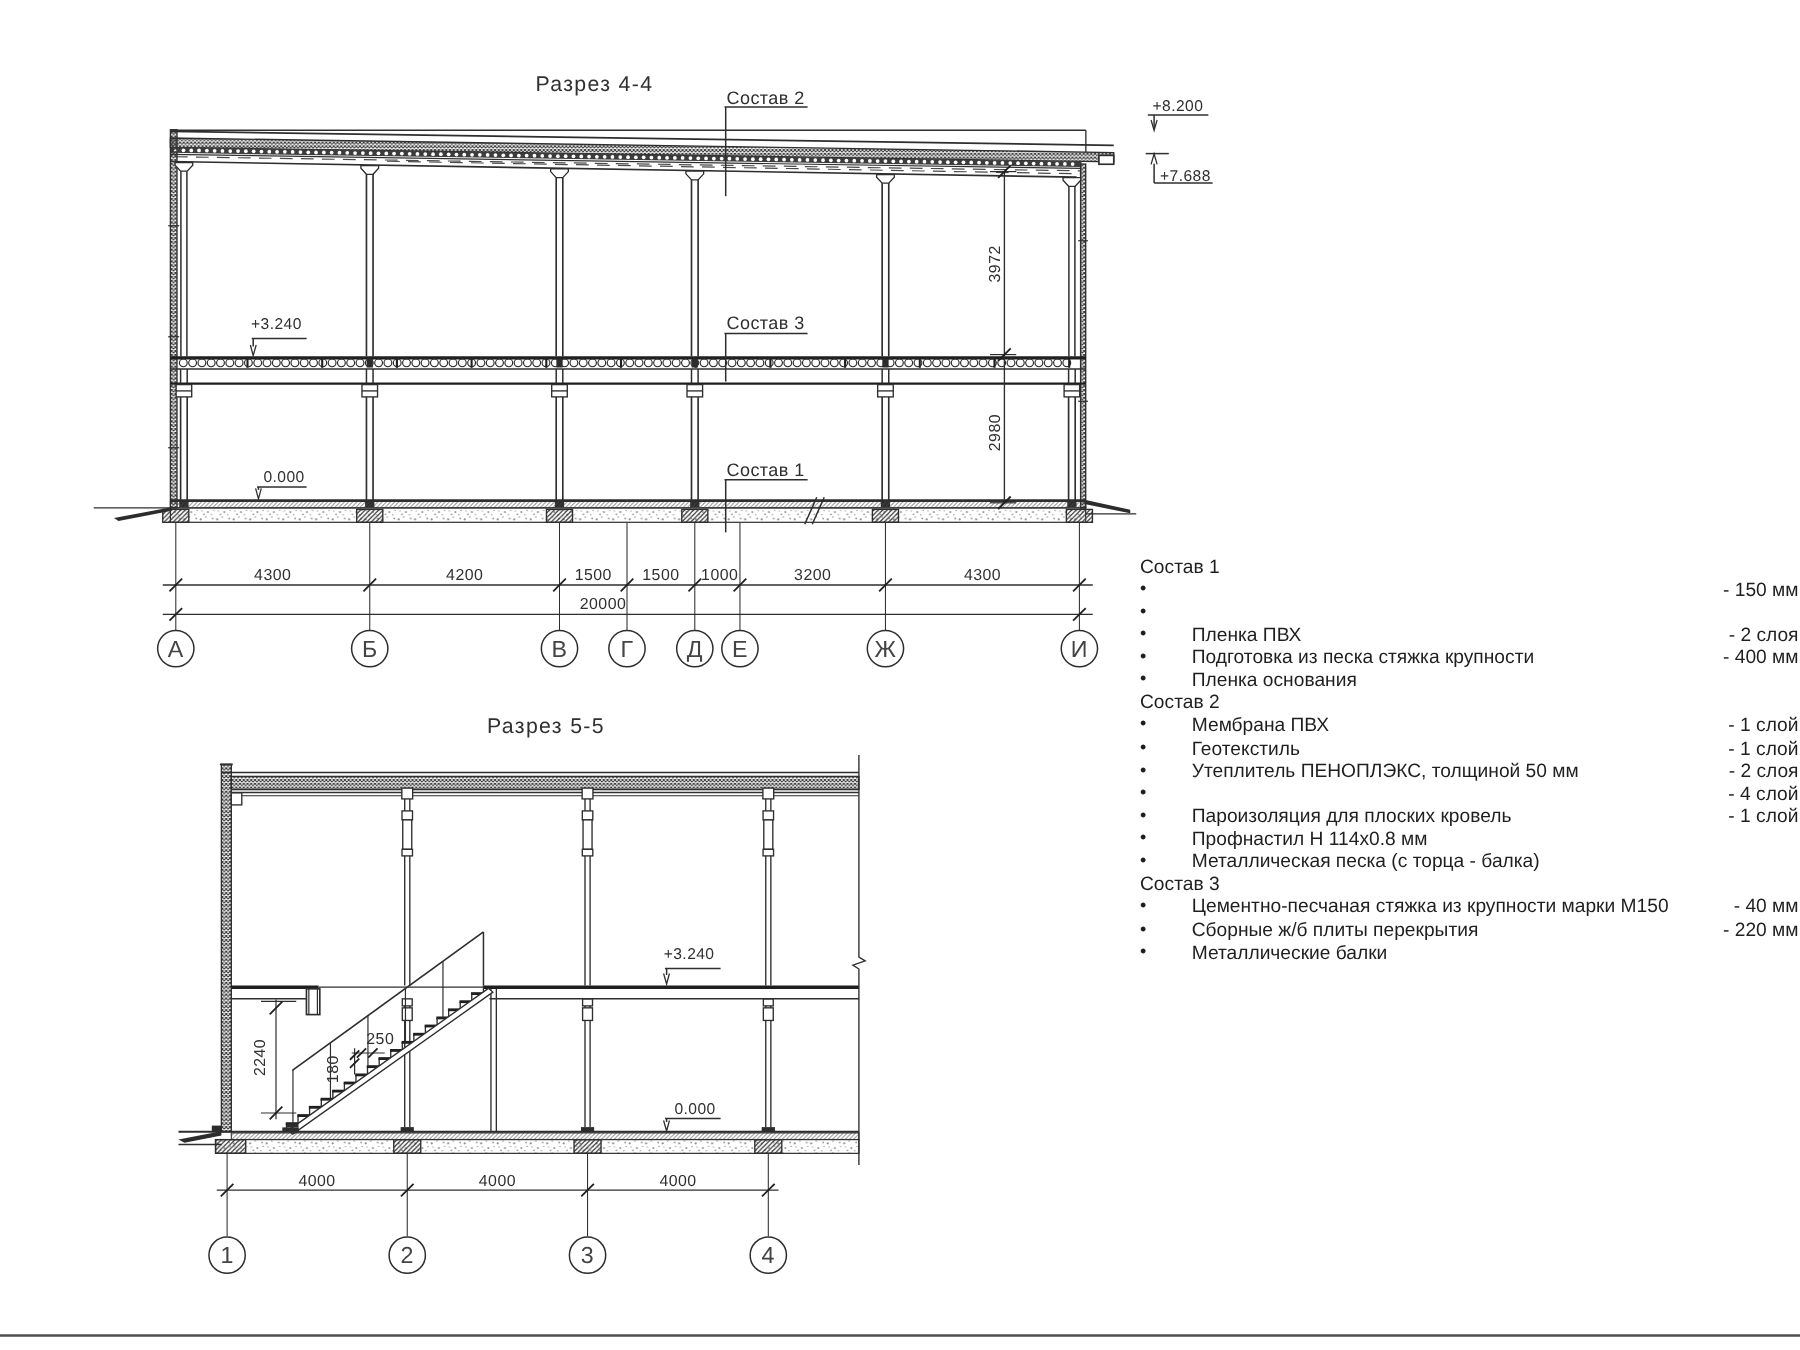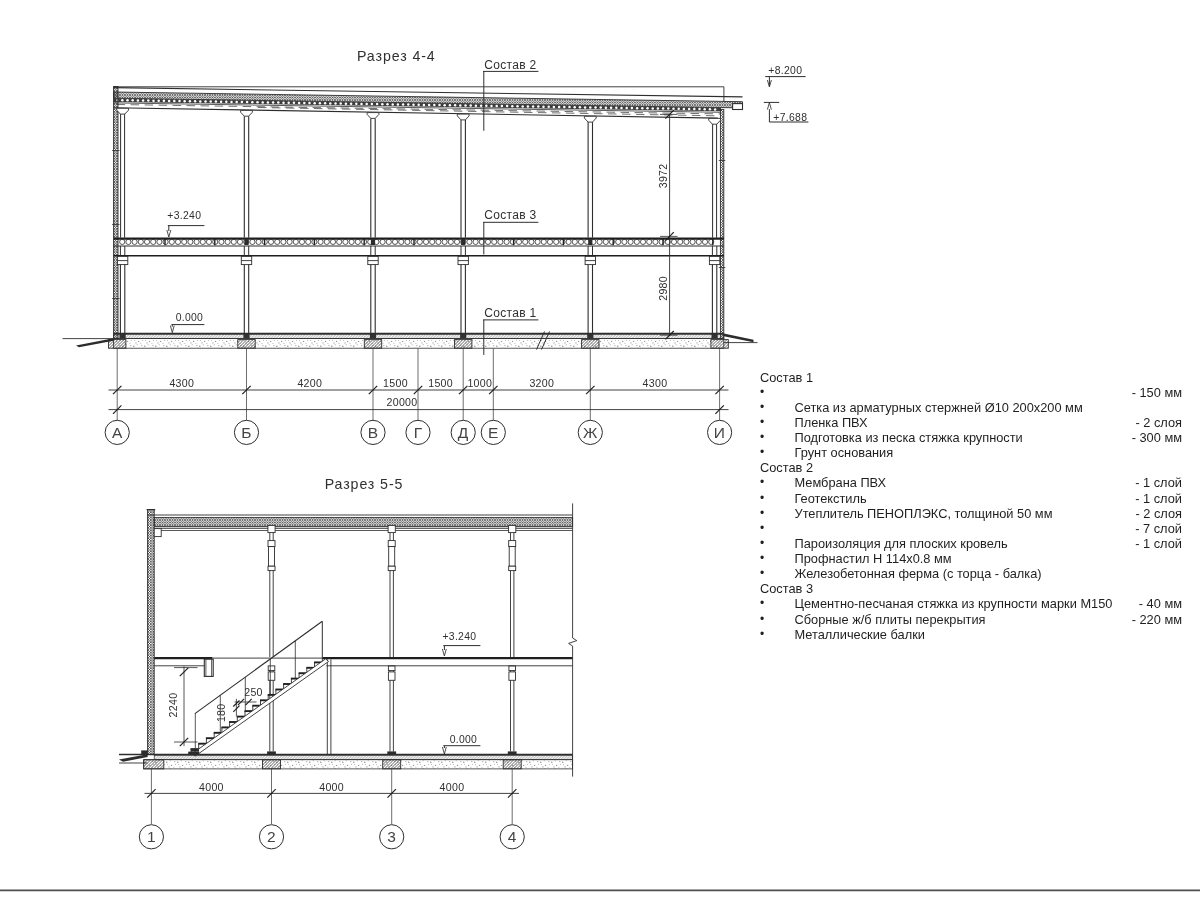--- a/index.html
+++ b/index.html
@@ -2,21 +2,21 @@
 <html><head><meta charset="utf-8">
 <style>
 html,body{margin:0;padding:0;background:#fff;width:1200px;height:900px;overflow:hidden;}
 #page{position:relative;width:1200px;height:900px;font-family:"Liberation Sans",sans-serif;}
 svg{position:absolute;left:0;top:0;}
 svg text{font-family:"Liberation Sans",sans-serif;}
 #mats{position:absolute;left:760px;top:369.6px;width:439px;font-size:12.8px;line-height:15.12px;color:#1f1f1f;}
 #mats .row{display:flex;white-space:nowrap;}
 #mats .b{width:34.5px;flex:none;font-size:12px;}
 #mats .t{flex:none;}
-#mats .v{margin-left:auto;padding-right:17px;}
+#mats .v{margin-left:auto;padding-right:0;}
 #mats .h{}
 </style></head>
 <body>
 <div id="page">
 <svg width="1200" height="900" viewBox="0 0 1200 900">
 <defs>
 <pattern id="xh" width="2.6" height="2.6" patternUnits="userSpaceOnUse">
  <path d="M0 2.6 L2.6 0 M0 0 L2.6 2.6" stroke="#343434" stroke-width="0.72" fill="none"></path>
 </pattern>
 <pattern id="xh2" width="2.5" height="2.5" patternUnits="userSpaceOnUse">
@@ -656,35 +656,34 @@
 <div id="mats">
 <div class="row">
         <span class="h">Состав 1</span>
       </div>
 <div class="row">
         <span class="b">•</span>
         <span class="v">-  150 мм</span>
       </div>
 <div class="row">
         <span class="b">•</span>
-        <span class="t">Сетка из арматурных стержней Ø10 200х200 мм</span>
       </div>
 <div class="row">
         <span class="b">•</span>
         <span class="t">Пленка ПВХ</span>
         <span class="v">-  2 слоя</span>
       </div>
 <div class="row">
         <span class="b">•</span>
         <span class="t">Подготовка из песка стяжка крупности</span>
-        <span class="v">- 300 мм</span>
-      </div>
-<div class="row">
-        <span class="b">•</span>
-        <span class="t">Грунт основания</span>
+        <span class="v">- 400 мм</span>
+      </div>
+<div class="row">
+        <span class="b">•</span>
+        <span class="t">Пленка основания</span>
       </div>
 <div class="row">
         <span class="h">Состав 2</span>
       </div>
 <div class="row">
         <span class="b">•</span>
         <span class="t">Мембрана ПВХ</span>
         <span class="v">- 1 слой</span>
       </div>
 <div class="row">
@@ -692,34 +691,34 @@
         <span class="t">Геотекстиль</span>
         <span class="v">- 1 слой</span>
       </div>
 <div class="row">
         <span class="b">•</span>
         <span class="t">Утеплитель ПЕНОПЛЭКС, толщиной 50 мм</span>
         <span class="v">- 2 слоя</span>
       </div>
 <div class="row">
         <span class="b">•</span>
-        <span class="v">- 7 слой</span>
+        <span class="v">- 4 слой</span>
       </div>
 <div class="row">
         <span class="b">•</span>
         <span class="t">Пароизоляция для плоских кровель</span>
         <span class="v">- 1 слой</span>
       </div>
 <div class="row">
         <span class="b">•</span>
         <span class="t">Профнастил Н 114х0.8 мм</span>
       </div>
 <div class="row">
         <span class="b">•</span>
-        <span class="t">Железобетонная ферма (с торца - балка)</span>
+        <span class="t">Металлическая песка (с торца - балка)</span>
       </div>
 <div class="row">
         <span class="h">Состав 3</span>
       </div>
 <div class="row">
         <span class="b">•</span>
         <span class="t">Цементно-песчаная стяжка из крупности марки М150</span>
         <span class="v">-  40 мм</span>
       </div>
 <div class="row">

